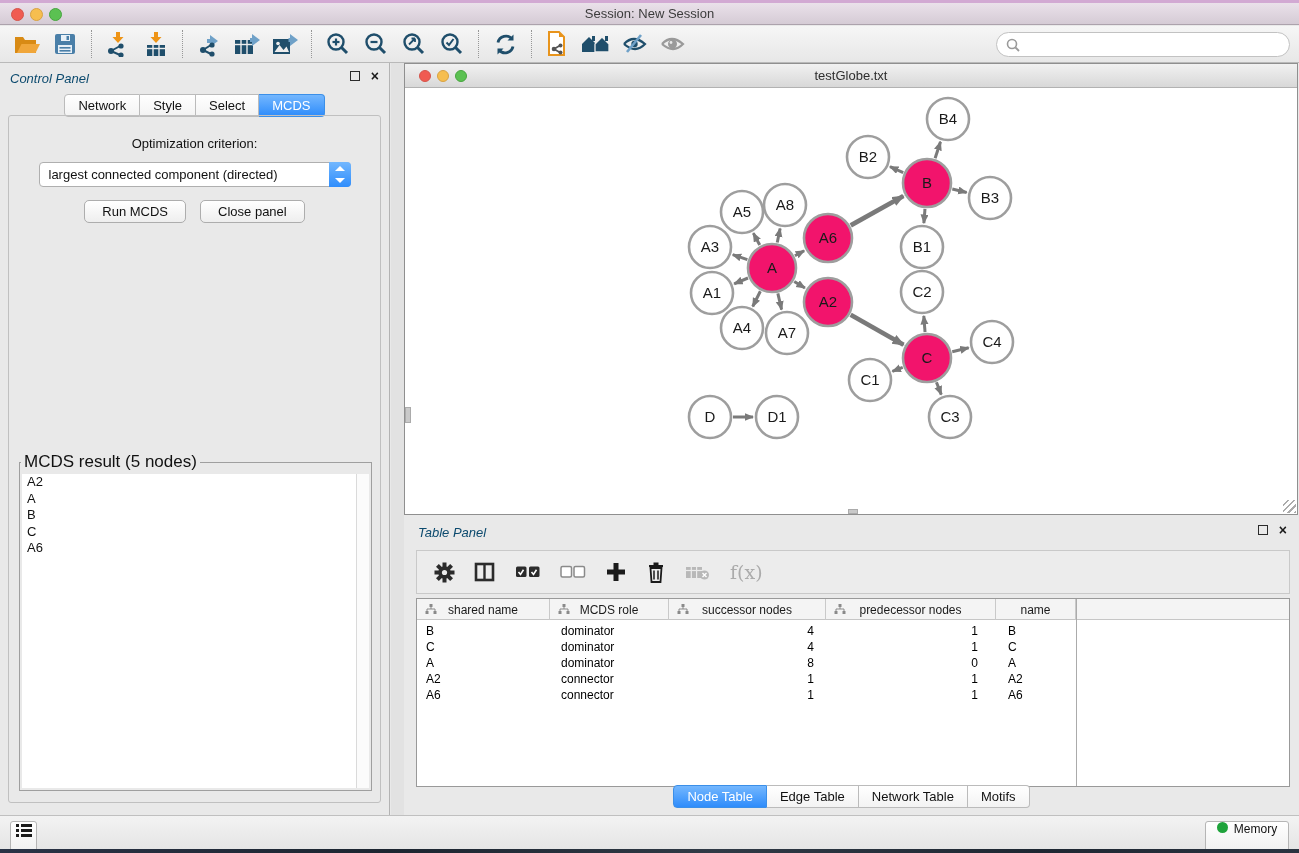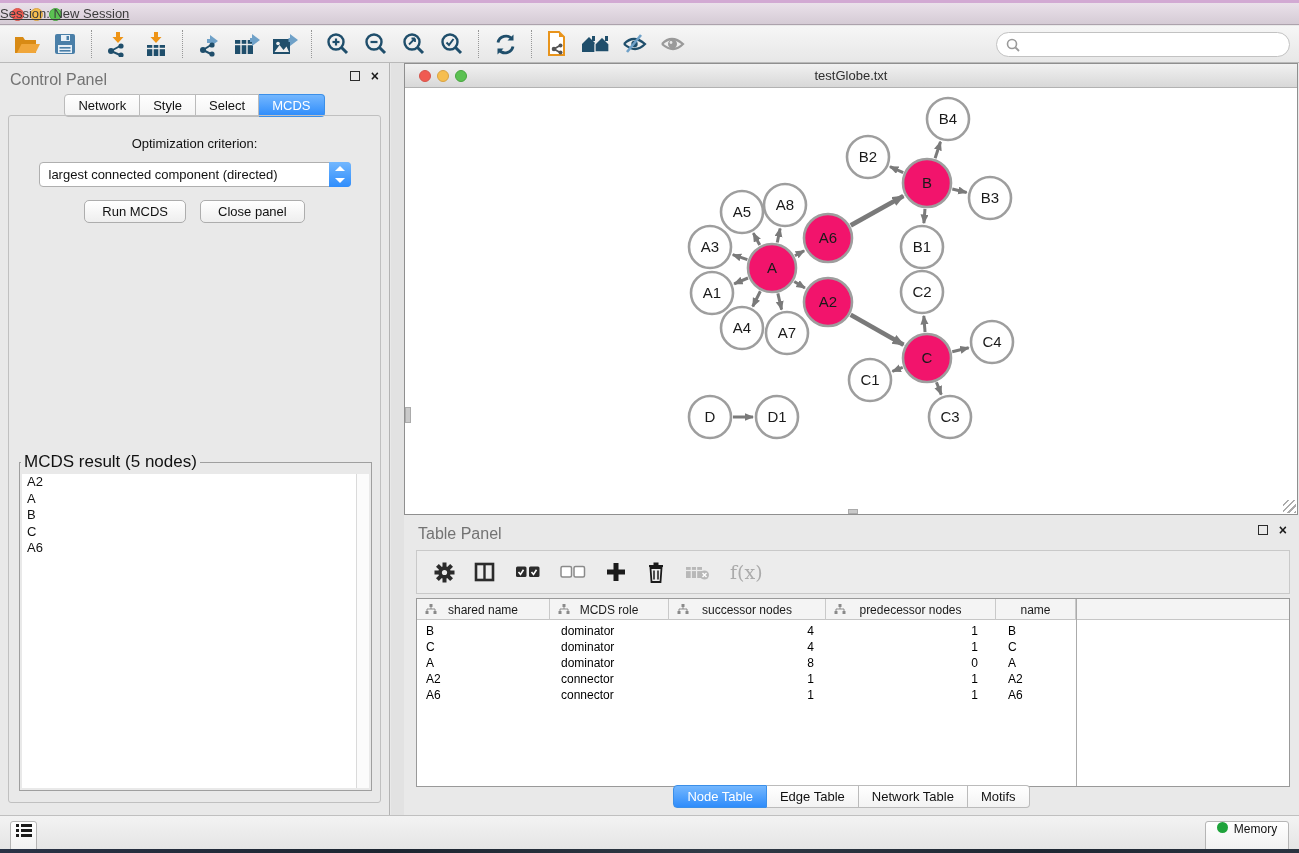--- a/index.html
+++ b/index.html
@@ -4,41 +4,41 @@
 <style>
   * { margin:0; padding:0; box-sizing:border-box; }
   html,body { width:1299px; height:853px; overflow:hidden; }
   body { font-family:"Liberation Sans", sans-serif; background:#E9E9E9; position:relative; }
   .screen { position:absolute; inset:0; width:1299px; height:853px; background:#E9E9E9; }
 
   
   .top-strip { position:absolute; left:0; top:0; width:1299px; height:3px; background:#D2A9D3; }
   .titlebar { position:absolute; left:0; top:3px; width:1299px; height:22px;
     background:linear-gradient(#EAE1EA,#D5CBD5); border-bottom:1px solid #ACA2AC; }
-  .titlebar .title { position:absolute; left:0; right:0; top:3px; 
-    font-size:13px; color:#3C3C3C;text-decoration:underline; }
+  .titlebar .title { position:absolute; left:0; right:0; top:3px; text-align:center;
+    font-size:13px; color:#3C3C3C; }
   .tl { position:absolute; top:5px; width:13px; height:13px; border-radius:50%; }
   .tl.red { left:11px; background:#F05B51; border:1px solid #D5544B; }
   .tl.yellow { left:30px; background:#F6BE4F; border:1px solid #D8A243; }
   .tl.green { left:49px; background:#5BC152; border:1px solid #47A53F; }
 
   
   .toolbar { position:absolute; left:0; top:26px; width:1299px; height:37px;
     background:linear-gradient(#F6F6F6,#E7E7E7); border-bottom:1px solid #B9B9B9;
     display:flex; align-items:center; padding-left:8px; }
   .tbtn { width:38px; height:32px; display:flex; align-items:center; justify-content:center; }
   .tsep { width:1px; height:28px; border-left:1px dotted #979797; margin:0 7px; }
   .searchbox { position:absolute; right:9px; top:6px; width:294px; height:25px; background:#fff;
     border:1px solid #C2C2C2; border-radius:13px; display:flex; align-items:center; padding-left:8px; }
 
   
   .control-panel { position:absolute; left:0; top:63px; width:390px; height:752px;
     background:#E9E9E9; border-right:1px solid #B3B3B3; }
   .gutter { position:absolute; left:391px; top:63px; width:13px; height:752px; background:#E2E2E2; }
-  .panel-head { position:absolute; left:10px; top:8px; font-size:16px; color:#737373; }
+  .panel-head { position:absolute; left:10px; top:8px; font-size:13px; color:#0c4a6e;font-style:italic; }
   .panel-ctrl { position:absolute; top:8px; display:flex; gap:11px; }
   .float-ic { width:10px; height:10px; border:1.5px solid #2b2b2b; display:inline-block; }
   .close-ic { font-size:14px; font-weight:bold; color:#1b1b1b; line-height:10px; }
   .tabs-row { position:absolute; left:0; right:0; display:flex; justify-content:center; }
   .cp-tabs { top:31px; }
   .tab { padding:3px 13px; background:linear-gradient(#FFFFFF,#F3F3F3); border:1px solid #BBBBBB;
     border-left:none; font-size:13px; color:#111; white-space:nowrap; }
   .tab:first-child { border-left:1px solid #BBBBBB; border-radius:4px 0 0 4px; }
   .tab:last-child { border-radius:0 4px 4px 0; }
   .tab.selected { background:linear-gradient(#74B7FE,#2E8CFB); color:#fff; border-color:#3B8FE8; }

